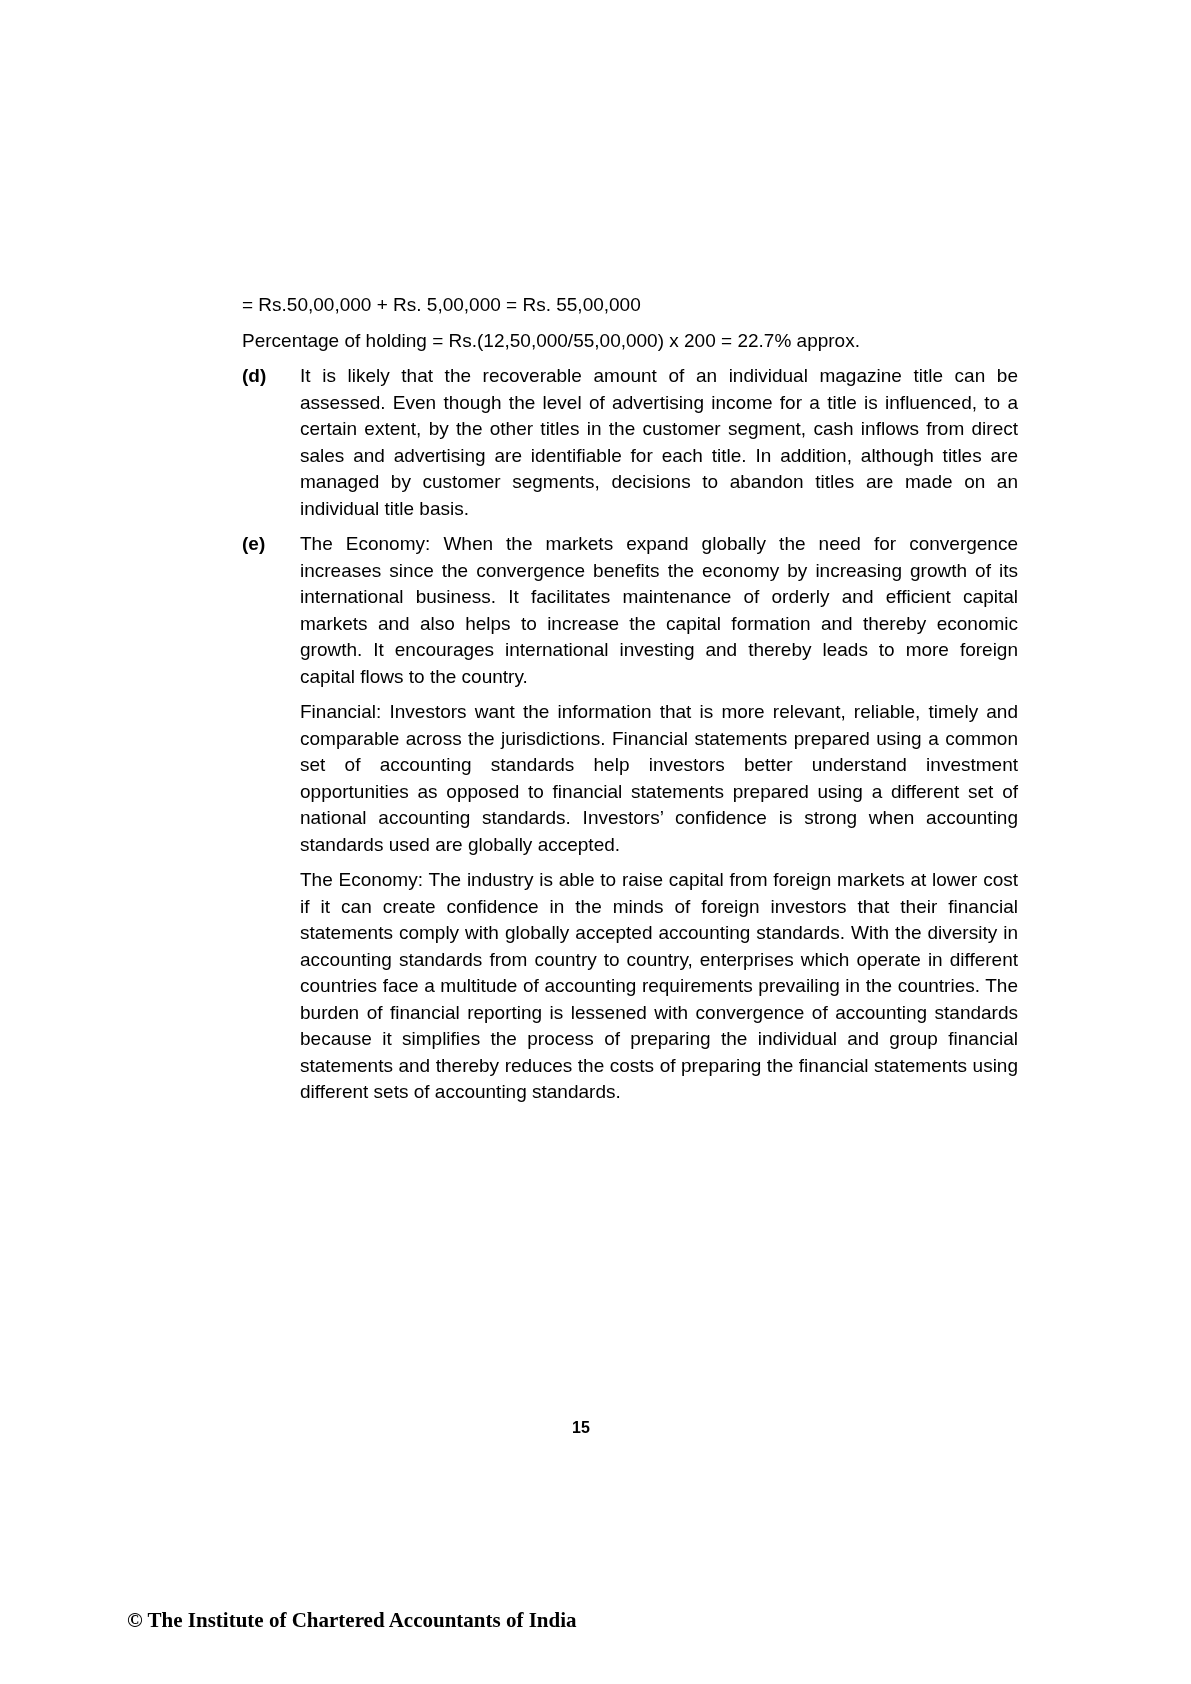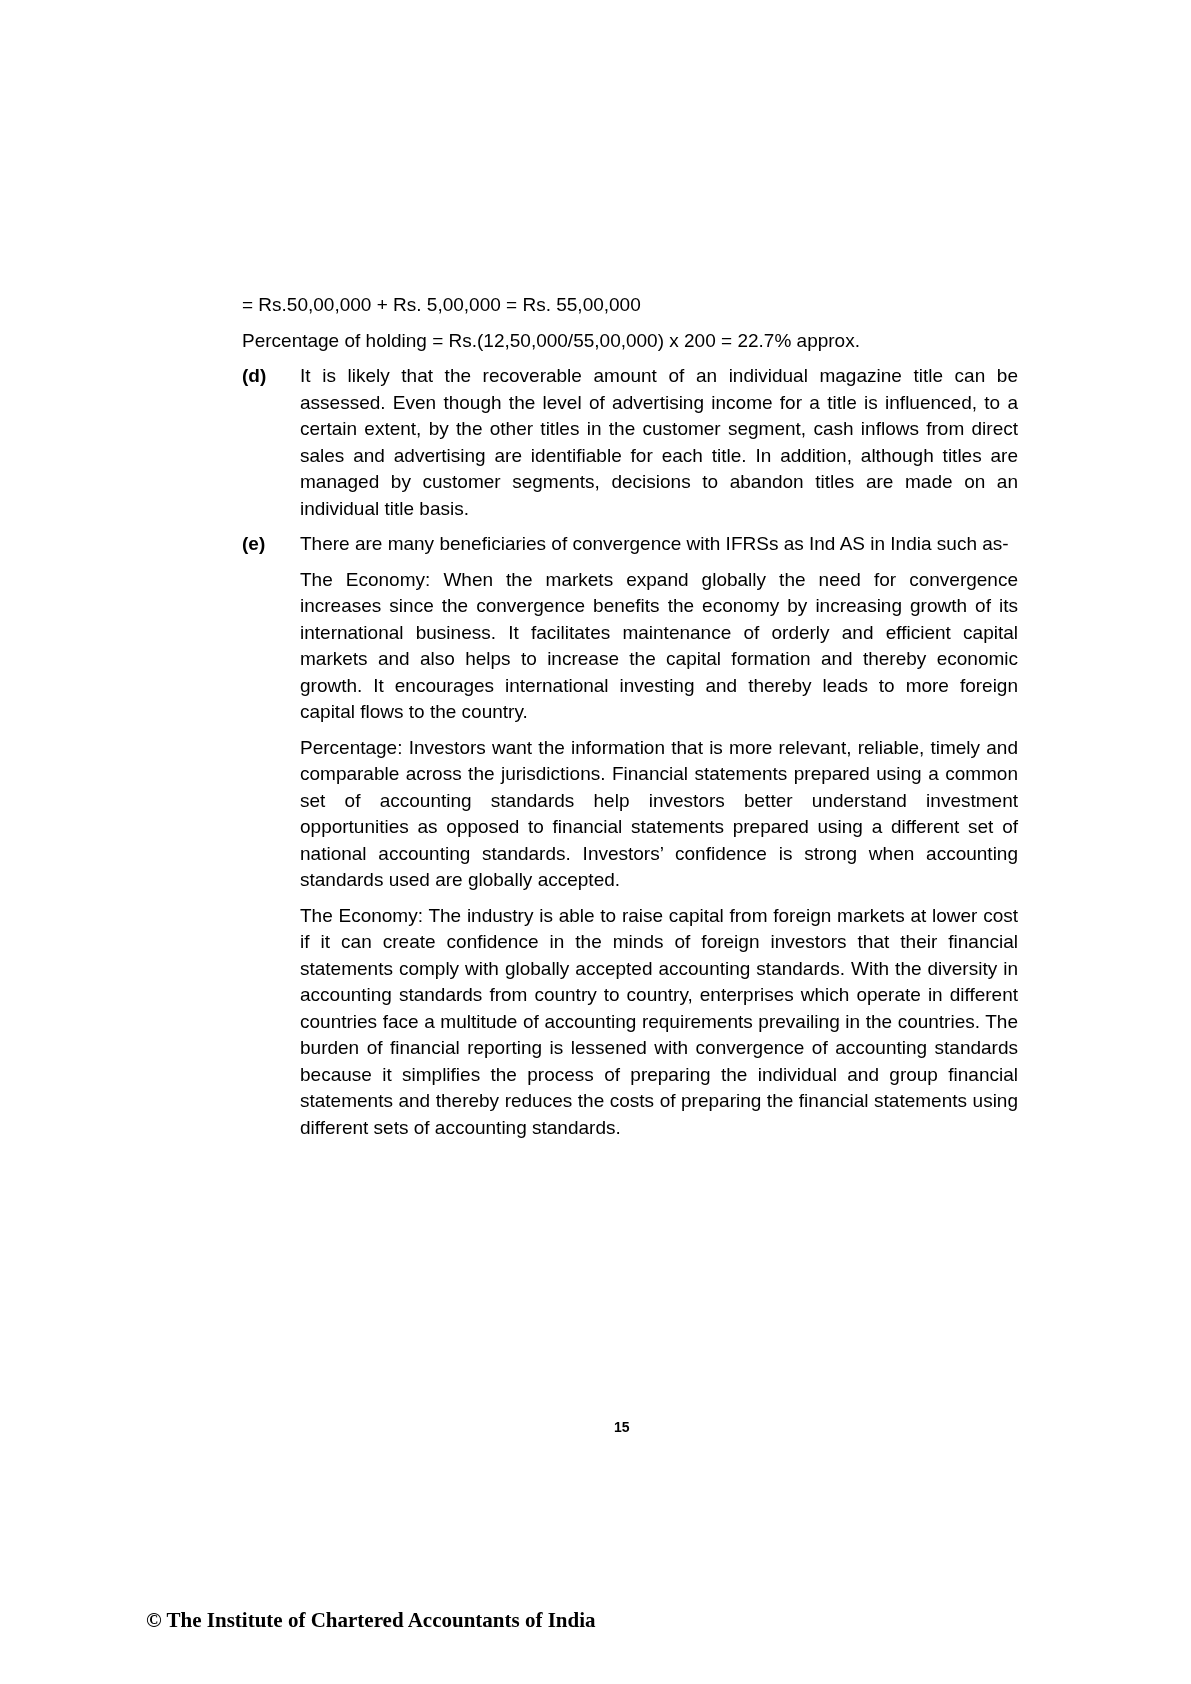--- a/index.html
+++ b/index.html
@@ -41,28 +41,28 @@
     font-weight: bold;
   }
   .list-body p {
     text-align: justify;
   }
   .subsection-title {
     font-weight: normal;
   }
   .page-number {
     position: absolute;
-    left: 614px;
+    left: 572px;
     top: 1419px;
-    font-size: 14px;
+    font-size: 16px;
     font-weight: bold;
   }
   .footer {
     position: absolute;
-    left: 146px;
+    left: 127px;
     top: 1608px;
     font-family: "Liberation Serif", "DejaVu Serif", serif;
     font-weight: bold;
     font-size: 21px;
   }
 </style>
 </head>
 <body>
 
 <div class="page">
@@ -76,29 +76,28 @@
     <div class="list-item">
       <span class="list-label">(d)</span>
       <div class="list-body">
         <p>It is likely that the recoverable amount of an individual magazine title can be assessed. Even though the level of advertising income for a title is influenced, to a certain extent, by the other titles in the customer segment, cash inflows from direct sales and advertising are identifiable for each title. In addition, although titles are managed by customer segments, decisions to abandon titles are made on an individual title basis.</p>
       </div>
     </div>
 
     <div class="list-item">
       <span class="list-label">(e)</span>
       <div class="list-body">
-        <p>There are many beneficiaries of convergence with IFRSs as Ind AS in India such as-</p>
 
         <p>
           <span class="subsection-title">The Economy:</span>
           <span>When the markets expand globally the need for convergence increases since the convergence benefits the economy by increasing growth of its international business. It facilitates maintenance of orderly and efficient capital markets and also helps to increase the capital formation and thereby economic growth. It encourages international investing and thereby leads to more foreign capital flows to the country.</span>
         </p>
 
         <p>
-          <span class="subsection-title">Percentage:</span>
+          <span class="subsection-title">Financial:</span>
           <span>Investors want the information that is more relevant, reliable, timely and comparable across the jurisdictions. Financial statements prepared using a common set of accounting standards help investors better understand investment opportunities as opposed to financial statements prepared using a different set of national accounting standards. Investors’ confidence is strong when accounting standards used are globally accepted.</span>
         </p>
 
         <p>
           <span class="subsection-title">The Economy:</span>
           <span>The industry is able to raise capital from foreign markets at lower cost if it can create confidence in the minds of foreign investors that their financial statements comply with globally accepted accounting standards. With the diversity in accounting standards from country to country, enterprises which operate in different countries face a multitude of accounting requirements prevailing in the countries. The burden of financial reporting is lessened with convergence of accounting standards because it simplifies the process of preparing the individual and group financial statements and thereby reduces the costs of preparing the financial statements using different sets of accounting standards.</span>
         </p>
       </div>
     </div>
 

